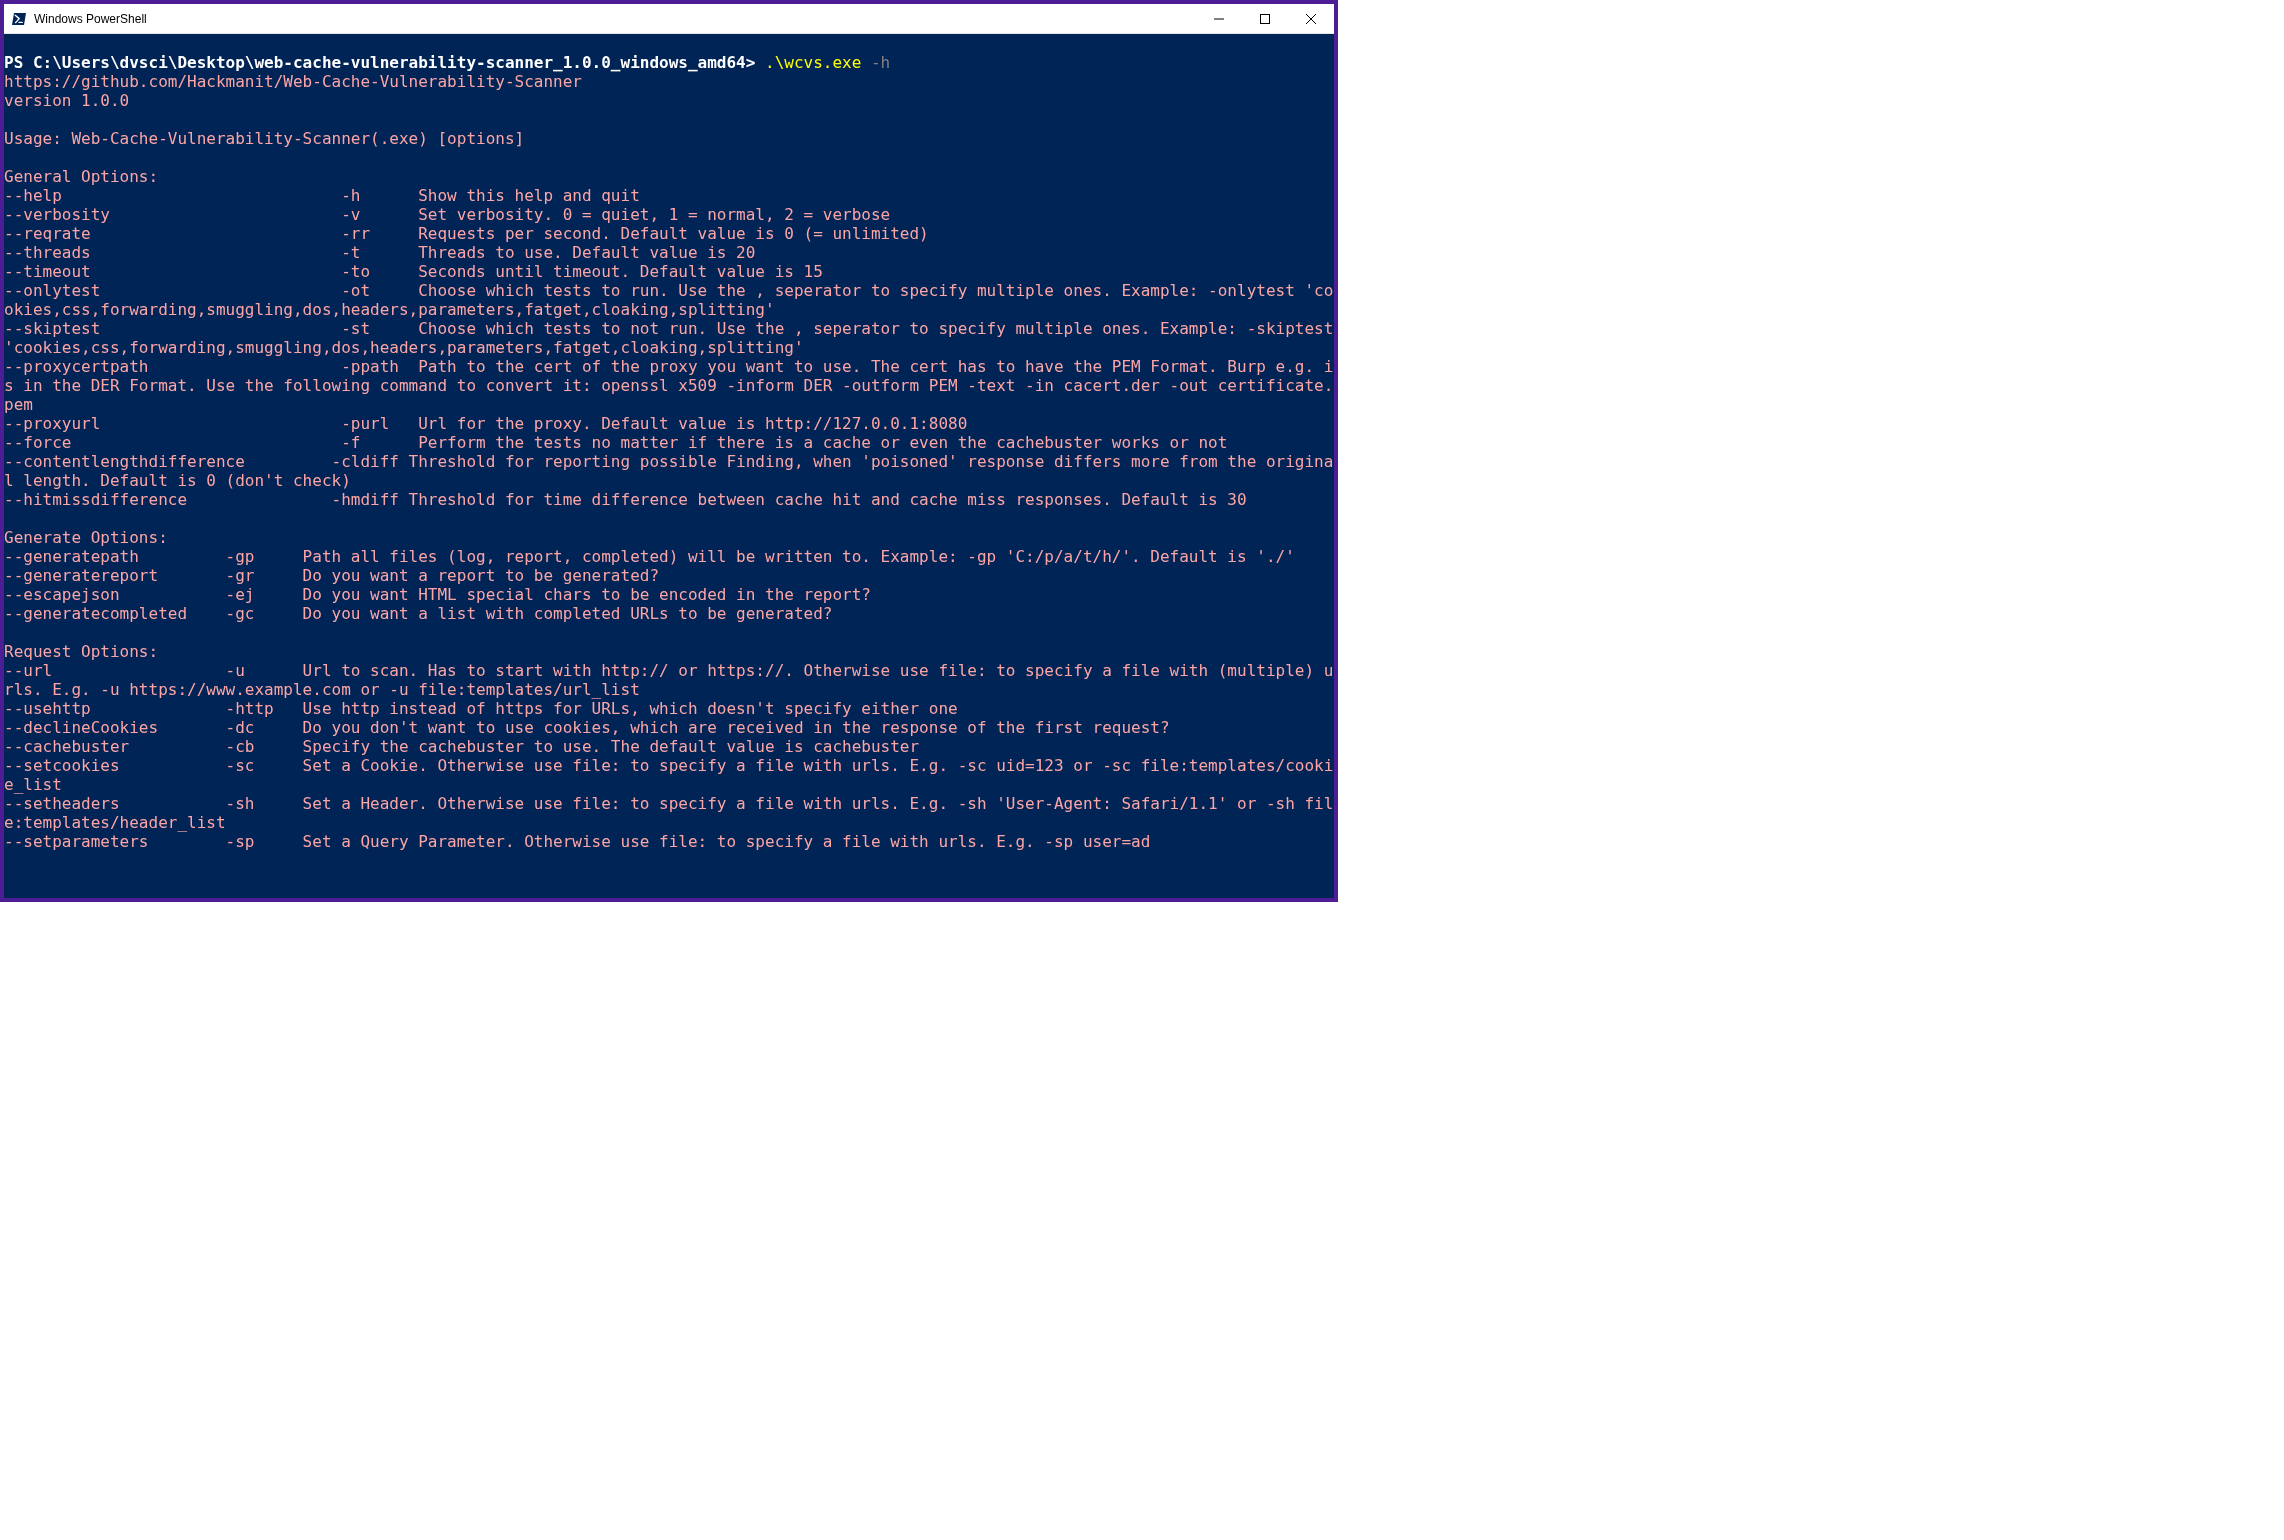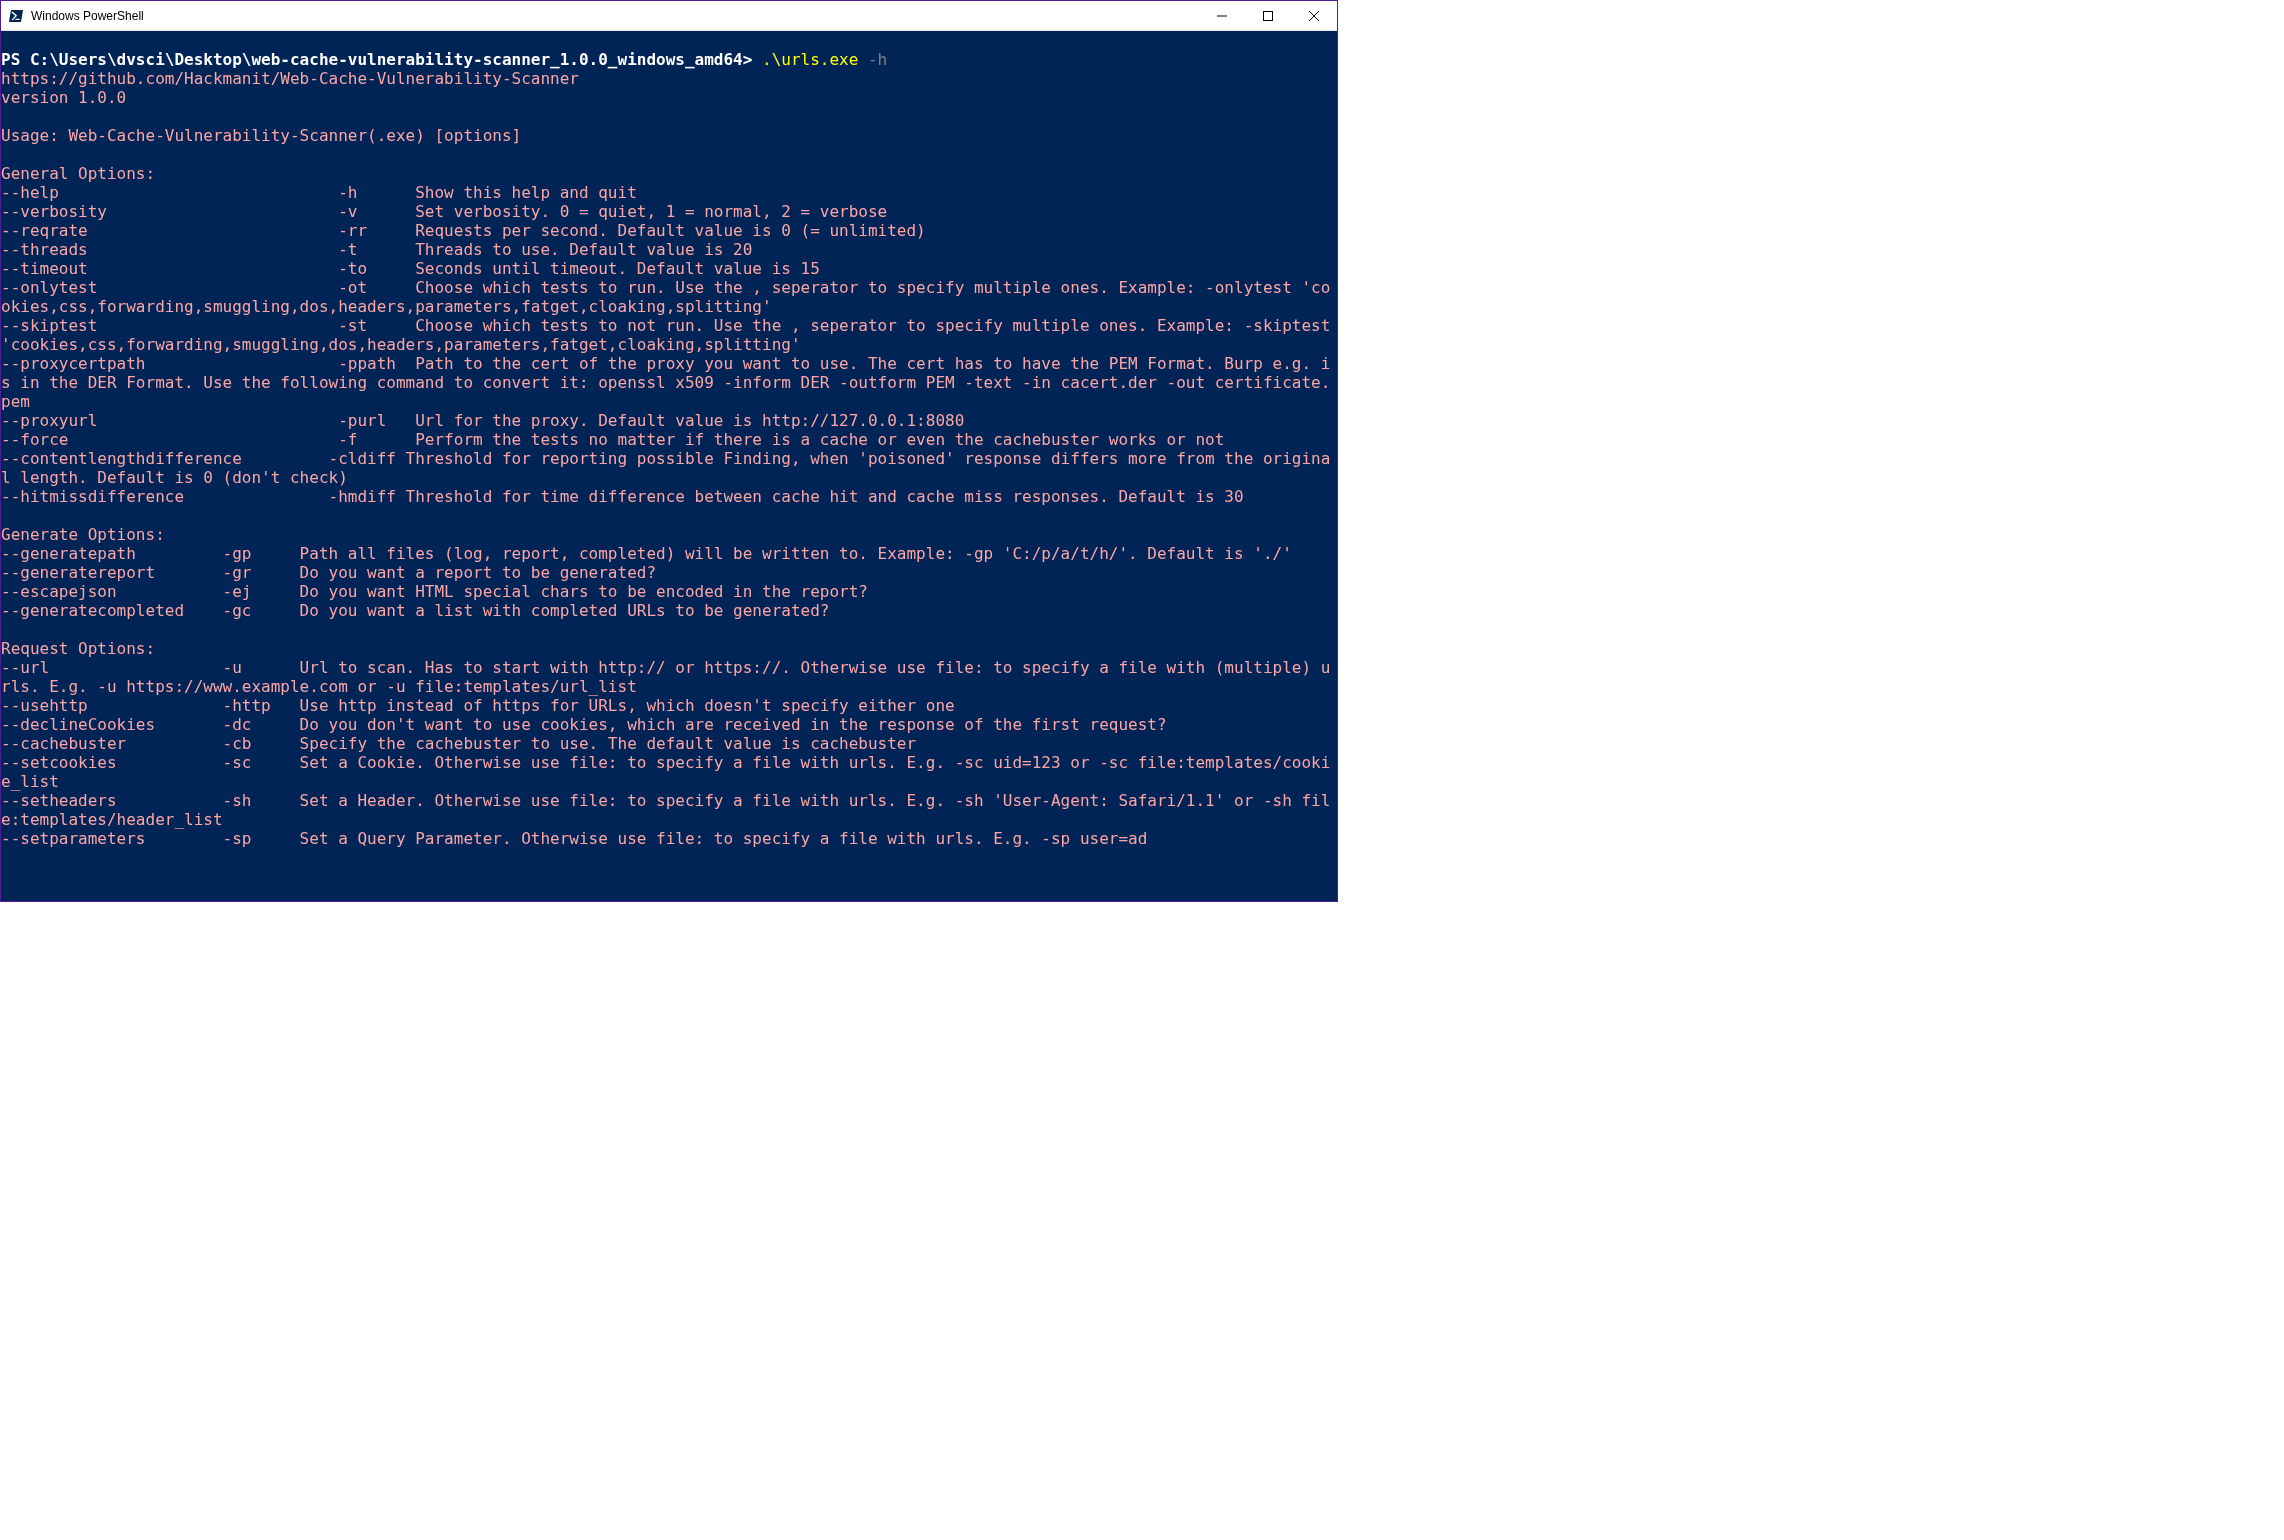--- a/index.html
+++ b/index.html
@@ -7,21 +7,21 @@
   body {
     font-family: "Segoe UI", Tahoma, sans-serif;
     background: #ffffff;
     overflow: hidden;
   }
   .window {
     width: 1338px;
     height: 902px;
     display: flex;
     flex-direction: column;
-    border: 1px solid #4c1d95;
+    border: 4px solid #4c1d95;
   }
   .titlebar {
     height: 30px;
     background: #ffffff;
     display: flex;
     align-items: center;
     border-bottom: 1px solid #e5e5e5;
     font-size: 12px;
     color: #000;
   }
@@ -90,21 +90,21 @@
       </div>
       <div class="win-btn">
         <svg viewBox="0 0 10 10">
             <path d="M0 0 L10 10 M10 0 L0 10" stroke="#000" stroke-width="1"></path>
           </svg>
       </div>
     </div>
   </div>
 
   <div class="terminal">
-<span class="prompt-line"><span class="ps-prompt">PS C:\Users\dvsci\Desktop\web-cache-vulnerability-scanner_1.0.0_windows_amd64&gt; </span><span class="cmd">.\urls.exe</span><span class="arg"> -h</span></span>
+<span class="prompt-line"><span class="ps-prompt">PS C:\Users\dvsci\Desktop\web-cache-vulnerability-scanner_1.0.0_windows_amd64&gt; </span><span class="cmd">.\wcvs.exe</span><span class="arg"> -h</span></span>
 <span class="body-text">https://github.com/Hackmanit/Web-Cache-Vulnerability-Scanner
 version 1.0.0
 
 Usage: Web-Cache-Vulnerability-Scanner(.exe) [options]
 
 General Options:
 --help                             -h      Show this help and quit
 --verbosity                        -v      Set verbosity. 0 = quiet, 1 = normal, 2 = verbose
 --reqrate                          -rr     Requests per second. Default value is 0 (= unlimited)
 --threads                          -t      Threads to use. Default value is 20

